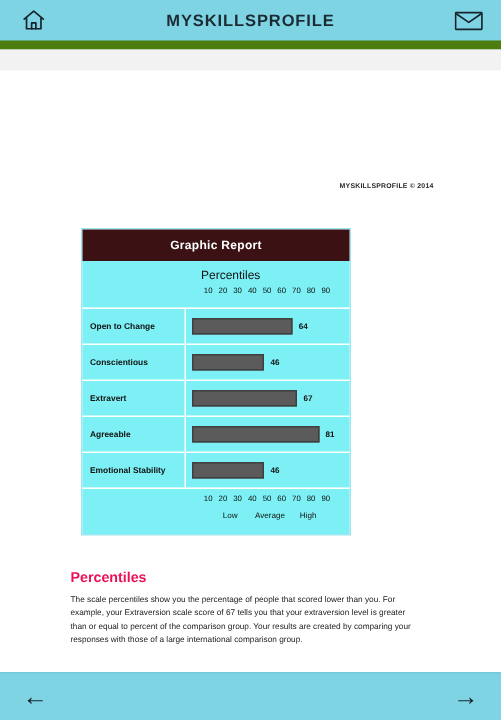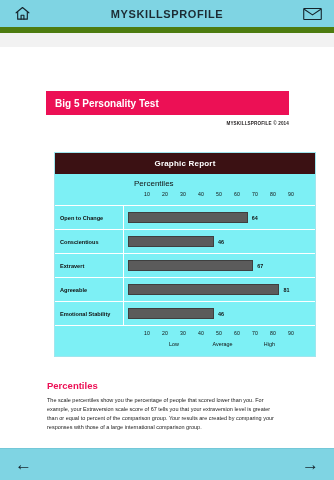--- a/index.html
+++ b/index.html
@@ -94,21 +94,21 @@
     font-weight: bold;
     letter-spacing: 0.15px;
     color: #231f20;
   }
 
   
   .report {
     position: absolute;
     left: 54px;
     top: 105px;
-    width: 262px;
+    width: 180px;
     border: 1px solid #9fe6ee;
     box-sizing: border-box;
   }
   .report-header {
     background: #3b1113;
     color: #ffffff;
     text-align: center;
     font-size: 8px;
     font-weight: bold;
     padding: 6px 0 6px;
@@ -267,23 +267,20 @@
           <rect x="1" y="1.4" width="24" height="15.2" rx="0.6"></rect>
           <path d="M1.6 2.4 L13 10.2 L24.4 2.4"></path>
         </svg>
       </span>
     </div>
   </div>
 
   <div class="page-area">
     <div class="paper">
 
-      <div class="title-band">
-        <span class="title-band-text">Big 5 Personality Test</span>
-      </div>
 
       <div class="copyright">MYSKILLSPROFILE © 2014</div>
 
       <div class="report">
 
         <div class="report-header">Graphic Report</div>
 
         <div class="scale-head">
           <div class="scale-head-title">Percentiles</div>
           <div class="axis">

